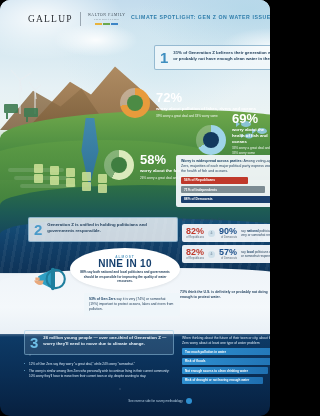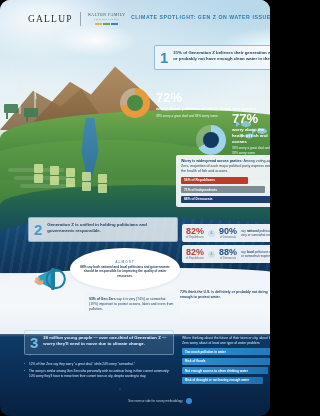--- a/index.html
+++ b/index.html
@@ -190,21 +190,21 @@
   }
   #protect b { color:#123a5e; }
 
   
   #resp { position:absolute; left:182px; top:218px; width:128px; }
   #resp .hdr { font-size:3.4px; color:#2b4a66; margin-bottom:2px; }
   .respbox {
     background:rgba(244,248,251,.95); border-radius:2px; padding:3px 4px;
     display:flex; align-items:center; gap:4px; margin-bottom:3px;
   }
-  .respbox .pct { text-align:center; }
+  .respbox .pct { text-align:right; }
   .respbox .pct .v { font-size:9px; font-weight:bold; color:#c0392b; line-height:1; }
   .respbox .pct .n { font-size:2.7px; color:#5b6b7a; }
   .respbox .pct.dem .v { color:#1b4f8a; }
   .dotsep { width:7px; height:7px; border-radius:50%; background:#cfe0ea;
             display:flex; align-items:center; justify-content:center;
             font-size:3px; color:#6b8196; flex:0 0 auto; }
   .respbox .rt { font-size:3.1px; line-height:1.35; color:#2b4760; }
   .respbox .rt b { color:#12395e; }
 
   #us-stat { position:absolute; left:180px; top:278px; width:132px;
@@ -347,26 +347,36 @@
       <div class="lbl">worry about pollution of lakes, rivers and oceans</div>
       <div class="sub">39% worry a great deal and 33% worry some</div>
     </div>
   </div>
 
   <div class="stat" id="stat66">
     <div class="donut" style="background:conic-gradient(#9fd4e8 0% 66%, rgba(255,255,255,.25) 66% 100%);">
       <div style="position:absolute;left:7px;top:7px;width:16px;height:16px;border-radius:50%;background:#12395e;"></div>
     </div>
     <div>
-      <div class="big">77%</div>
+      <div class="big">69%</div>
       <div class="lbl">worry about the health of fish and oceans</div>
       <div class="sub">33% worry a great deal and 33% worry some</div>
     </div>
   </div>
 
+  <div class="stat" id="stat58">
+    <div class="donut" style="background:conic-gradient(#dbeabc 0% 58%, rgba(255,255,255,.28) 58% 100%);">
+      <div style="position:absolute;left:7px;top:7px;width:16px;height:16px;border-radius:50%;background:#3f7e40;"></div>
+    </div>
+    <div>
+      <div class="big">58%</div>
+      <div class="lbl">worry about the food supply in the U.S.</div>
+      <div class="sub">26% worry a great deal and 32% worry some</div>
+    </div>
+  </div>
 
   <div id="party">
     <div class="ttl">
       <b>Worry is widespread across parties:</b>
       <span>Among voting-age Gen Zers, majorities of each major political party express worry about the health of fish and oceans.</span>
     </div>
     <div class="pbar" style="width:62%;background:#c0392b;">
       <span>56% of Republicans</span>
     </div>
     <div class="pbar" style="width:78%;background:#7d8c93;">
@@ -385,20 +395,21 @@
   <svg id="megaphone" viewBox="0 0 60 48">
     <path d="M6 20 L26 10 L26 38 L6 28 Z" fill="#2f9fc4"></path>
     <rect x="24" y="8" width="6" height="32" rx="3" fill="#1f7f9e"></rect>
     <circle cx="31" cy="24" r="13" fill="none" stroke="#1f7f9e" stroke-width="3"></circle>
     <path d="M2 22 L8 22 L8 26 L2 26 Z" fill="#e8a87c"></path>
     <path d="M0 26 q4 8 12 6 l2 -6 Z" fill="#e8a87c"></path>
   </svg>
 
   <div class="bubble">
     <div class="almost">ALMOST</div>
+    <div class="nine">NINE IN 10</div>
     <div class="bt">88% say both national and local politicians and governments should be responsible for improving the quality of water resources.</div>
   </div>
 
   <div id="protect">
     <b>93% of Gen Zers</b><span> say it is very (74%) or somewhat (19%) important to protect oceans, lakes and rivers from pollution.</span>
   </div>
 
   <div id="resp">
     <div class="hdr">Among voting-age Gen Zers</div>
 
@@ -417,21 +428,21 @@
       </div>
     </div>
 
     <div class="respbox">
       <div class="pct">
         <div class="v">82%</div>
         <div class="n">of Republicans</div>
       </div>
       <div class="dotsep">&amp;</div>
       <div class="pct dem">
-        <div class="v">88%</div>
+        <div class="v">57%</div>
         <div class="n">of Democrats</div>
       </div>
       <div class="rt">
         <span>say </span><b>local</b><span> politicians and governments are very or somewhat responsible</span>
       </div>
     </div>
   </div>
 
   <div id="us-stat">
     <div class="t">73% think the U.S. is definitely or probably not doing enough to protect water.</div>

